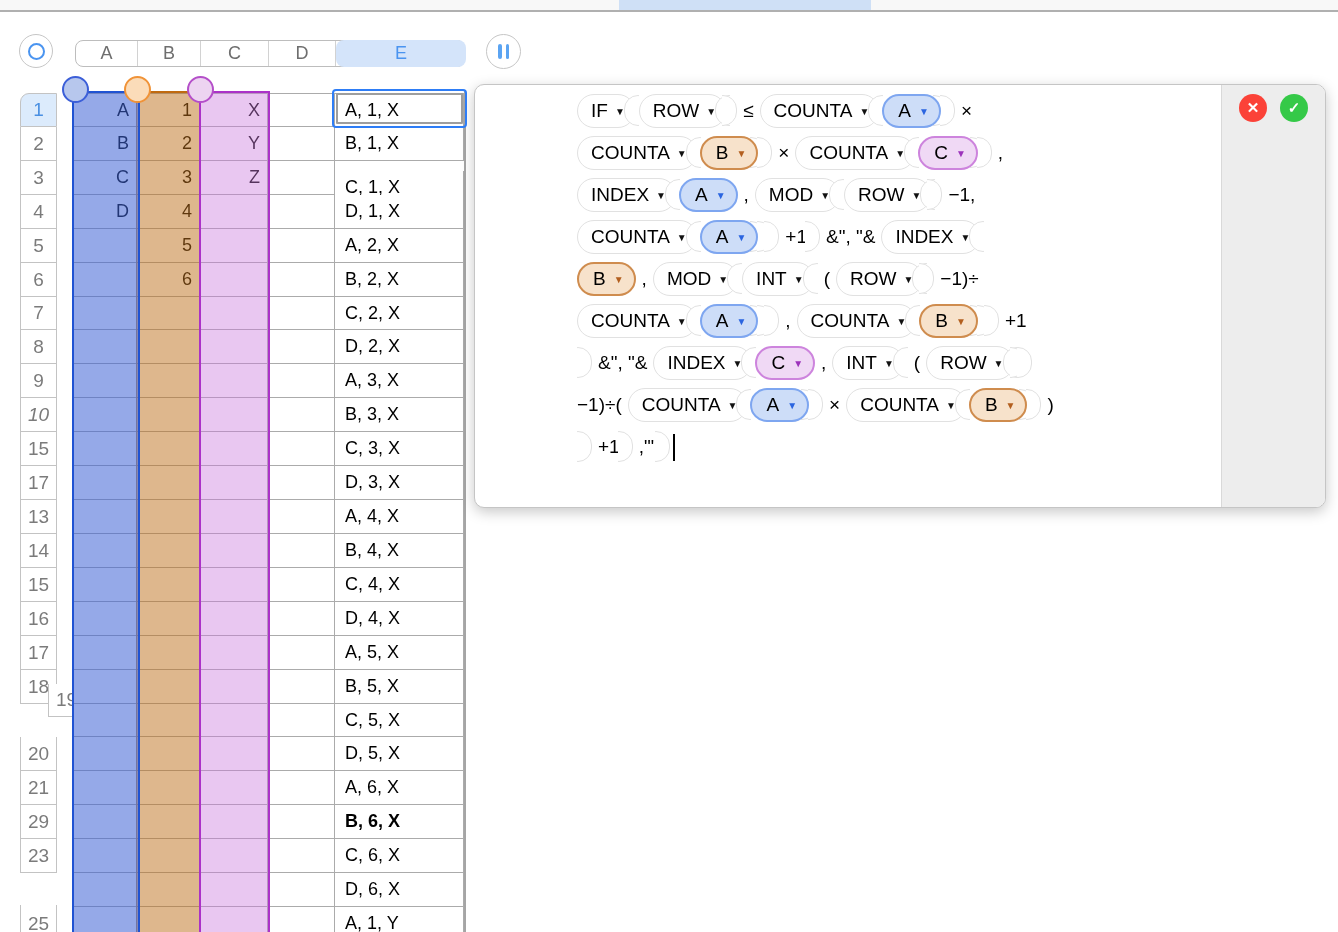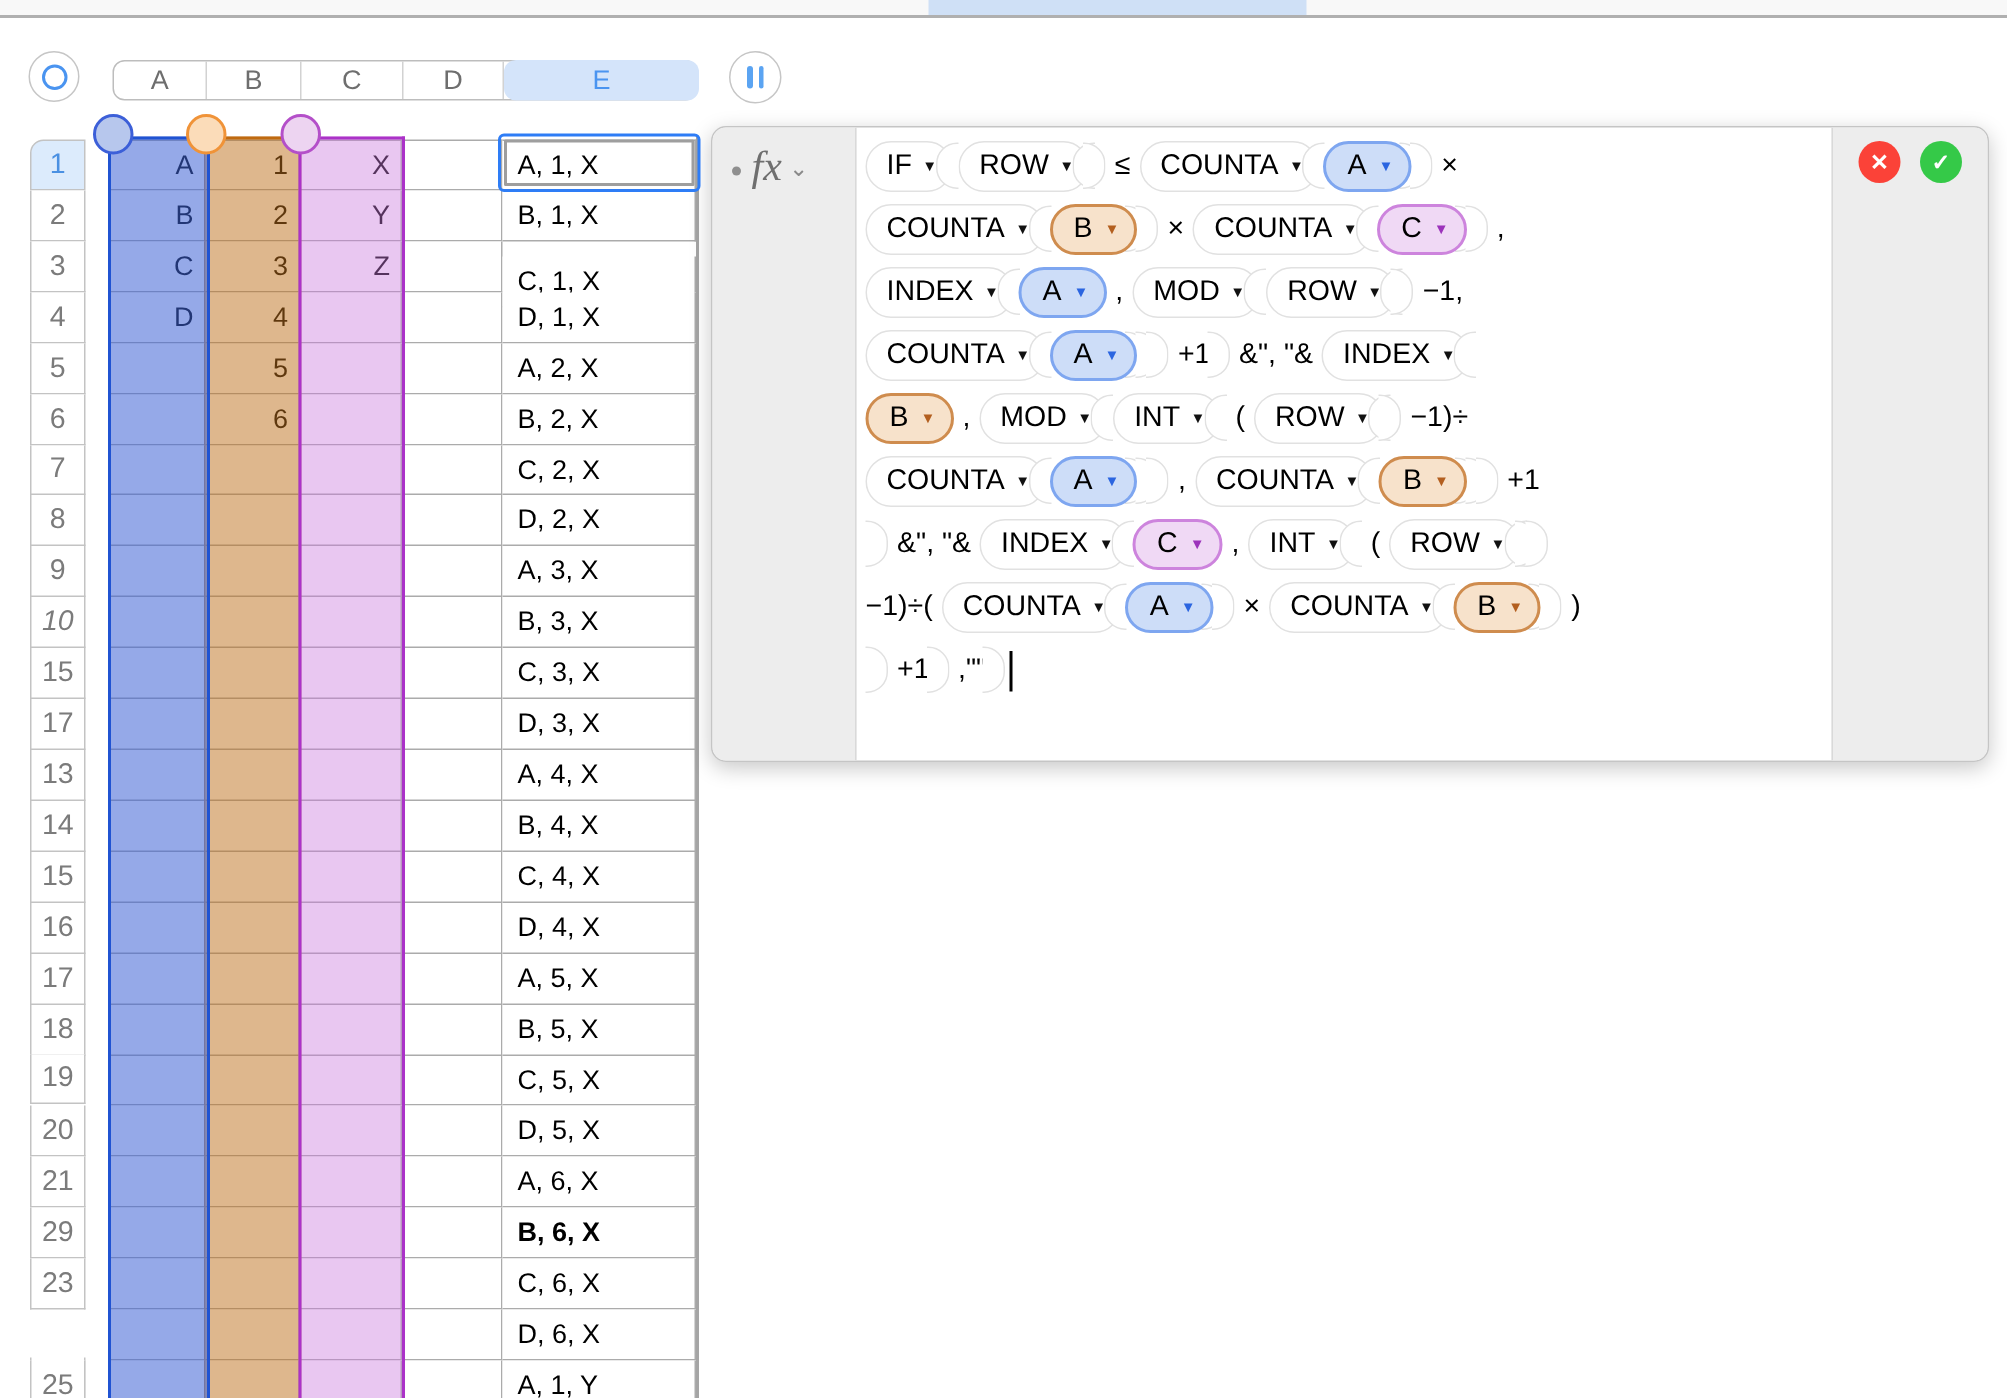--- a/index.html
+++ b/index.html
@@ -101,21 +101,21 @@
       <div class="rowhead" style="top: 364px; height: 34px;">9</div>
       <div class="rowhead" style="top: 398px; height: 34px; font-style: italic;">10</div>
       <div class="rowhead" style="top: 432px; height: 34px;">15</div>
       <div class="rowhead" style="top: 466px; height: 34px;">17</div>
       <div class="rowhead" style="top: 500px; height: 34px;">13</div>
       <div class="rowhead" style="top: 534px; height: 34px;">14</div>
       <div class="rowhead" style="top: 568px; height: 34px;">15</div>
       <div class="rowhead" style="top: 602px; height: 34px;">16</div>
       <div class="rowhead" style="top: 636px; height: 34px;">17</div>
       <div class="rowhead" style="top: 670px; height: 34px;">18</div>
-      <div class="rowhead" style="top: 703px; height: 33px;">19</div>
+      <div class="rowhead" style="top: 684px; height: 33px; margin-left: 28px;">19</div>
       <div class="rowhead" style="top: 737px; height: 34px;">20</div>
       <div class="rowhead" style="top: 771px; height: 34px;">21</div>
       <div class="rowhead" style="top: 805px; height: 34px;">29</div>
       <div class="rowhead" style="top: 839px; height: 34px;">23</div>
       <div class="rowhead" style="top: 873px; height: 34px; margin-top: 32px;">24</div>
       <div class="rowhead" style="top: 907px; height: 34px;">25</div>
     </div>
   <div id="grid">
       <div class="cell al-r top left" style="left: 73px; top: 93px; width: 64px; height: 34px;">A</div>
       <div class="cell al-r top" style="left: 137px; top: 93px; width: 63px; height: 34px;">1</div>
@@ -251,25 +251,20 @@
 
   <div class="handle" id="h-A" style="left: 61.5px; background: rgb(183, 199, 237); border: 2.5px solid rgb(60, 95, 216);"></div>
   <div class="handle" id="h-B" style="left: 124px; background: rgb(251, 220, 185); border: 2.5px solid rgb(240, 147, 56);"></div>
   <div class="handle" id="h-C" style="left: 186.5px; background: rgb(237, 212, 241); border: 2.5px solid rgb(180, 79, 201);"></div>
 
   <div id="selring">
     <div class="inner"></div>
   </div>
 
   <div id="fpanel">
-    <div id="fx-zone">
-      <span class="dot"></span>
-      <span class="fx">fx</span>
-      <span class="chev">⌄</span>
-    </div>
     <div id="tokens">
         <div class="fline">
           <span class="tok-fn">
             <span>IF</span>
             <span class="tri">▼</span>
           </span>
           <span class="tok-par open"></span>
           <span class="tok-fn">
             <span>ROW</span>
             <span class="tri">▼</span>

